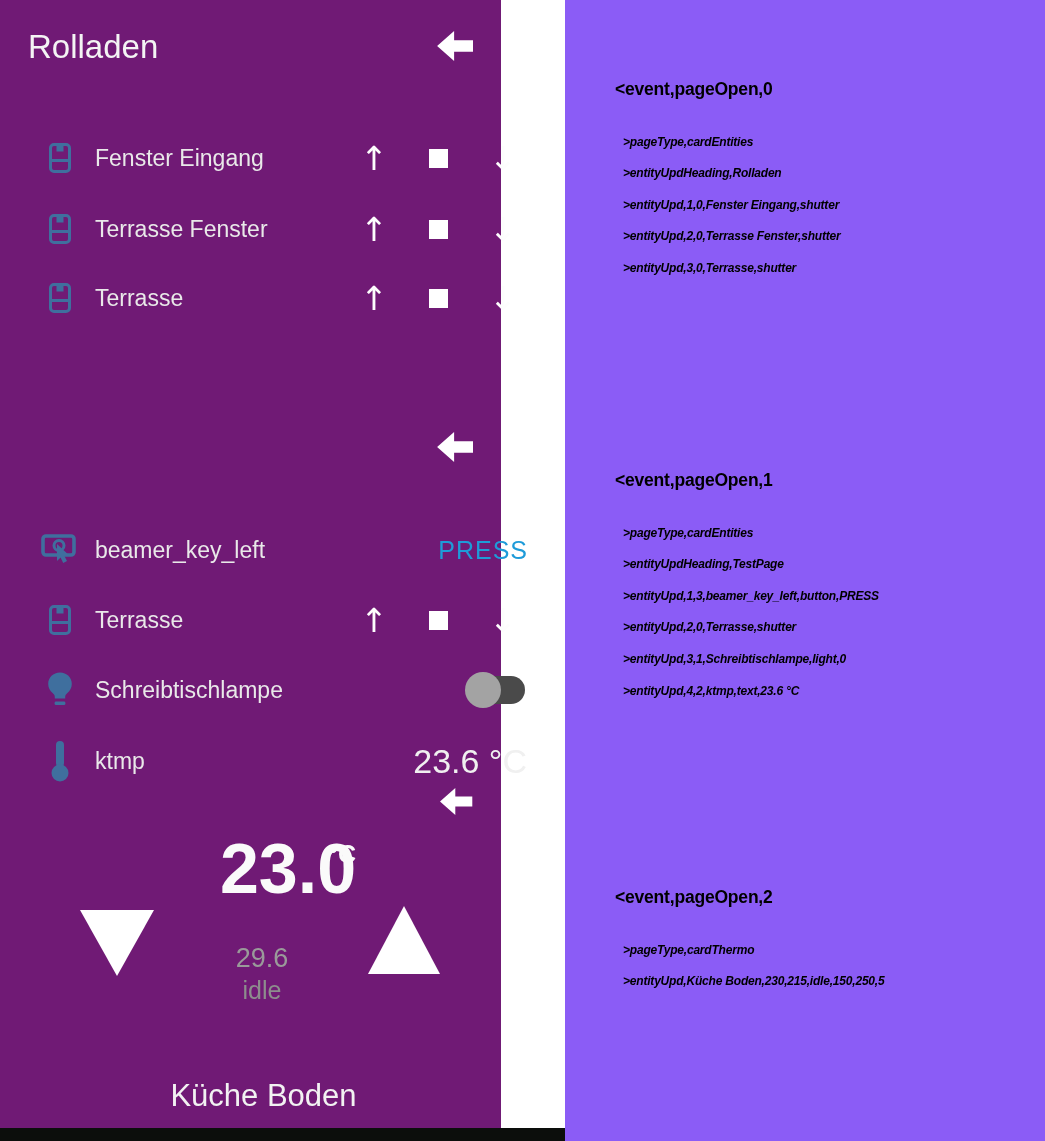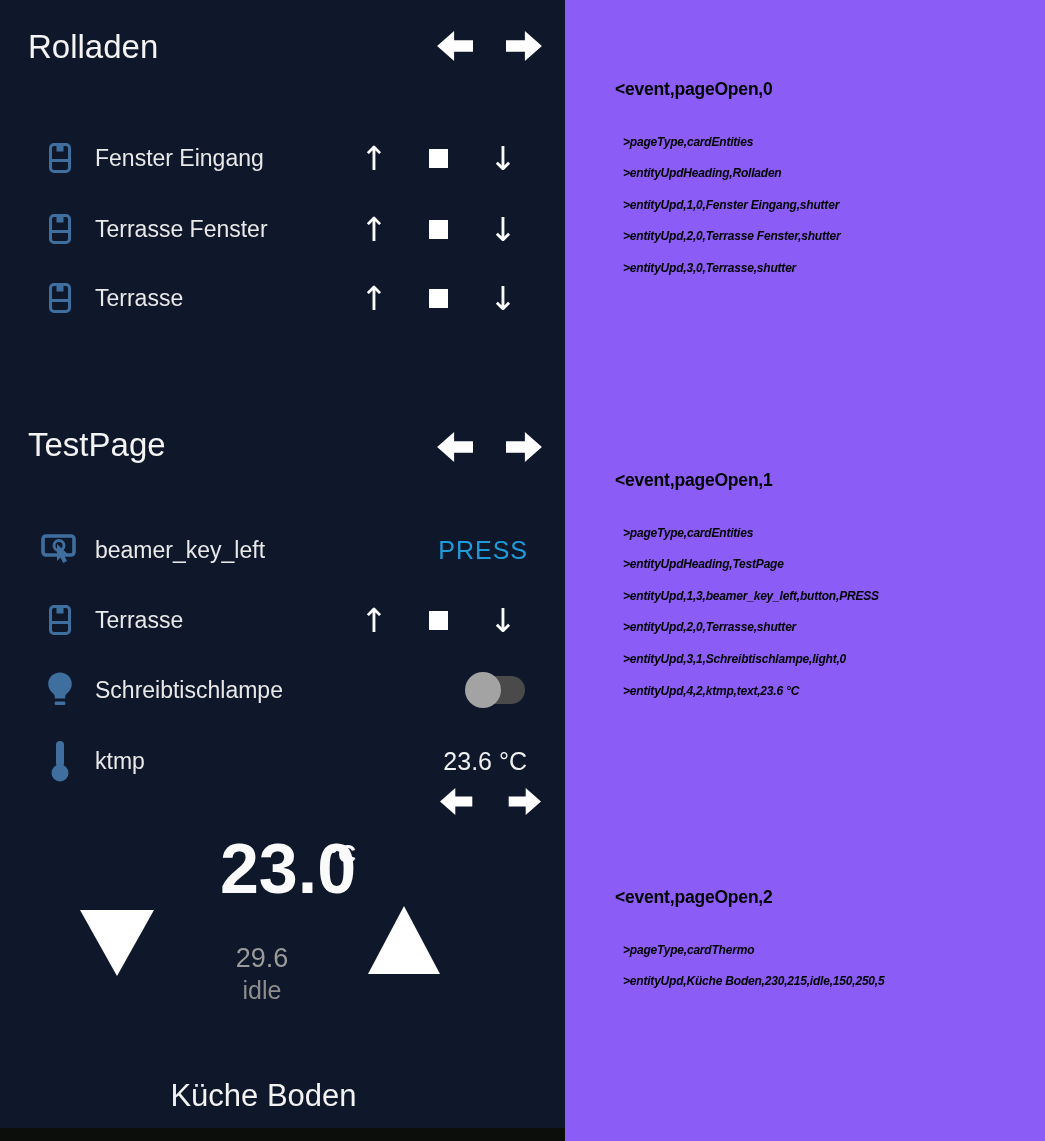--- a/index.html
+++ b/index.html
@@ -1,20 +1,20 @@
 <!DOCTYPE html>
 <html><head>
 <meta charset="utf-8">
 <style>
   html,body{margin:0;padding:0;}
   body{width:1045px;height:1141px;background:#ffffff;font-family:"Liberation Sans",sans-serif;}
   .stage{position:relative;width:1045px;height:1141px;overflow:hidden;background:#ffffff;}
 
   
-  .panel{position:absolute;left:0;top:0;width:565px;height:1141px;background:#0f172a;}
+  .panel{position:absolute;left:0;top:0;width:501px;height:1141px;background:#701a75;}
   .panel-bottom{position:absolute;left:0;top:1128px;width:565px;height:13px;background:#0c0e0c;}
   .card{position:absolute;left:0;width:565px;}
   .c0{top:0;height:410px;}
   .c1{top:410px;height:350px;}
   .c2{top:760px;height:368px;}
 
   .heading{position:absolute;left:28px;margin:0;font-size:33px;font-weight:400;color:#f4f4f4;white-space:nowrap;}
   .c0 .heading{top:28px;}
   .c1 .heading{top:16px;}
 
@@ -27,21 +27,21 @@
 
   .erow{position:absolute;left:0;width:565px;height:44px;margin-top:33px;}
   .eicon{position:absolute;left:40px;top:50%;transform:translateY(-50%);width:40px;display:flex;align-items:center;justify-content:center;}
   .elabel{position:absolute;left:95px;top:50%;transform:translateY(-50%);font-size:23px;color:#e9e9e9;white-space:nowrap;}
   .ctl{position:absolute;top:50%;transform:translateY(-50%);background:none;border:0;padding:0;color:#fdfdfd;cursor:pointer;font-family:"DejaVu Sans",sans-serif;line-height:1;}
   .ctl.up{left:352px;width:44px;font-size:33px;text-align:center;}
   .ctl.down{left:481px;width:44px;font-size:33px;text-align:center;}
   .ctl.stop{left:419px;width:38px;height:38px;display:flex;align-items:center;justify-content:center;}
   .sq{display:block;width:19px;height:19px;background:#ffffff;}
   .press{position:absolute;right:37px;top:50%;transform:translateY(-50%);background:none;border:0;padding:0;cursor:pointer;font-family:inherit;font-size:25px;font-weight:400;letter-spacing:1px;color:#1e9bd9;white-space:nowrap;}
-  .evalue{position:absolute;right:38px;top:50%;transform:translateY(-50%);font-size:25px;color:#f0f0f0;white-space:nowrap;}
+  .evalue{position:absolute;right:38px;top:50%;transform:translateY(-50%);font-size:34px;color:#f0f0f0;white-space:nowrap;}
   .switch{position:absolute;right:40px;top:50%;transform:translateY(-50%);width:56px;height:28px;border-radius:14px;background:#4a4a4a;border:0;padding:0;cursor:pointer;}
   .knob{position:absolute;left:-4px;top:-4px;width:36px;height:36px;border-radius:50%;background:#a3a3a3;}
 
   
   .temp-cur{position:absolute;left:0;top:74px;width:520px;text-align:center;font-size:70px;font-weight:700;color:#fafafa;line-height:1;padding-left:28px;}
   .temp-unit{position:absolute;left:328px;top:80px;font-size:25px;font-weight:700;color:#fafafa;}
   .tri{position:absolute;width:0;height:0;background:none;border-style:solid;padding:0;cursor:pointer;}
   .tri.down{left:80px;top:150px;border-width:66px 37px 0 37px;border-color:#ffffff transparent transparent transparent;}
   .tri.up{left:368px;top:146px;border-width:0 36px 68px 36px;border-color:transparent transparent #ffffff transparent;}
   .setpoint{position:absolute;left:0;top:183px;width:524px;text-align:center;font-size:27px;color:#9a9a9a;}
@@ -122,21 +122,20 @@
         <span class="elabel">Terrasse</span>
         <button class="ctl up">↑</button>
         <button class="ctl stop">
             <span class="sq"></span>
           </button>
         <button class="ctl down">↓</button>
       </div>
     </section>
 
     <section class="card c1">
-      <h1 class="heading">TestPage</h1>
       <div class="nav">
         <button class="navbtn">
           <span><svg width="38" height="34" viewBox="0 0 40 36">
                 <path d="M38 12 H18 V2 L0 18 L18 34 V24 H38 Z" fill="#ffffff"></path>
               </svg></span>
         </button>
         <button class="navbtn">
           <span><svg width="38" height="34" viewBox="0 0 40 36">
                 <path d="M2 12 H22 V2 L40 18 L22 34 V24 H2 Z" fill="#ffffff"></path>
               </svg></span>

